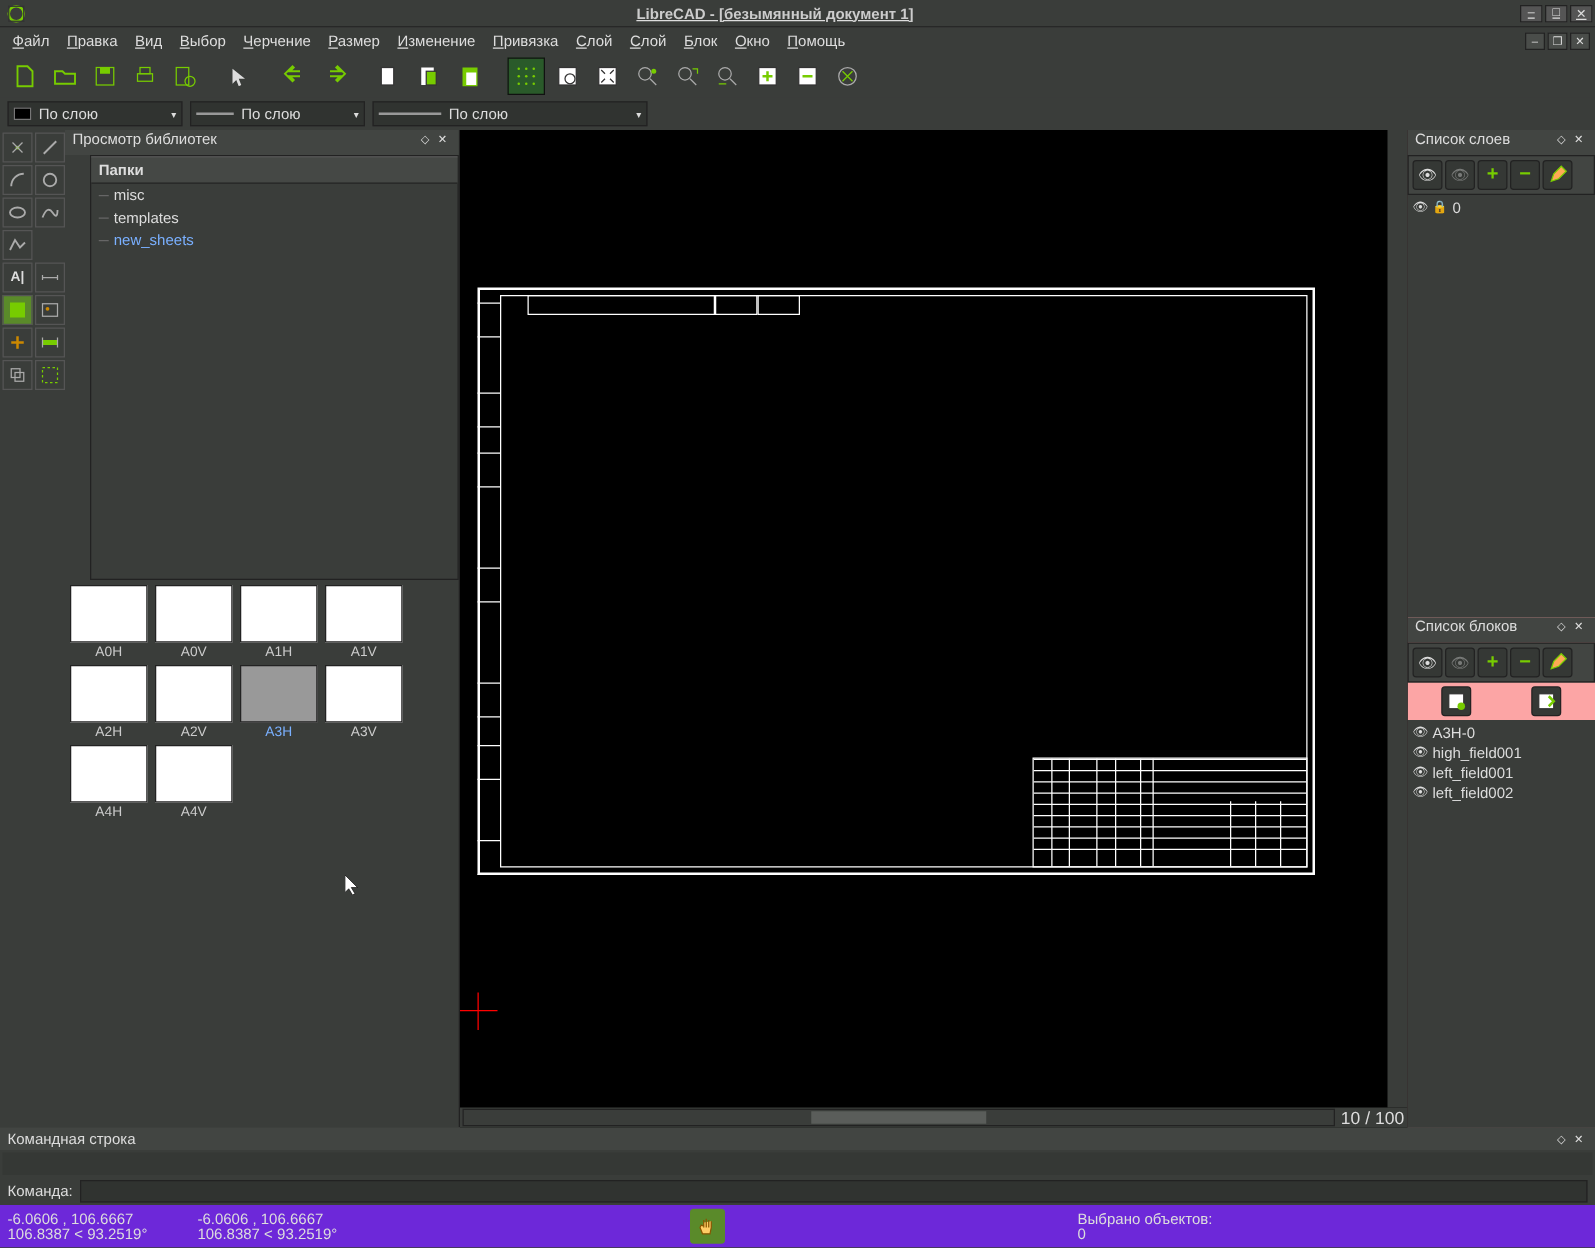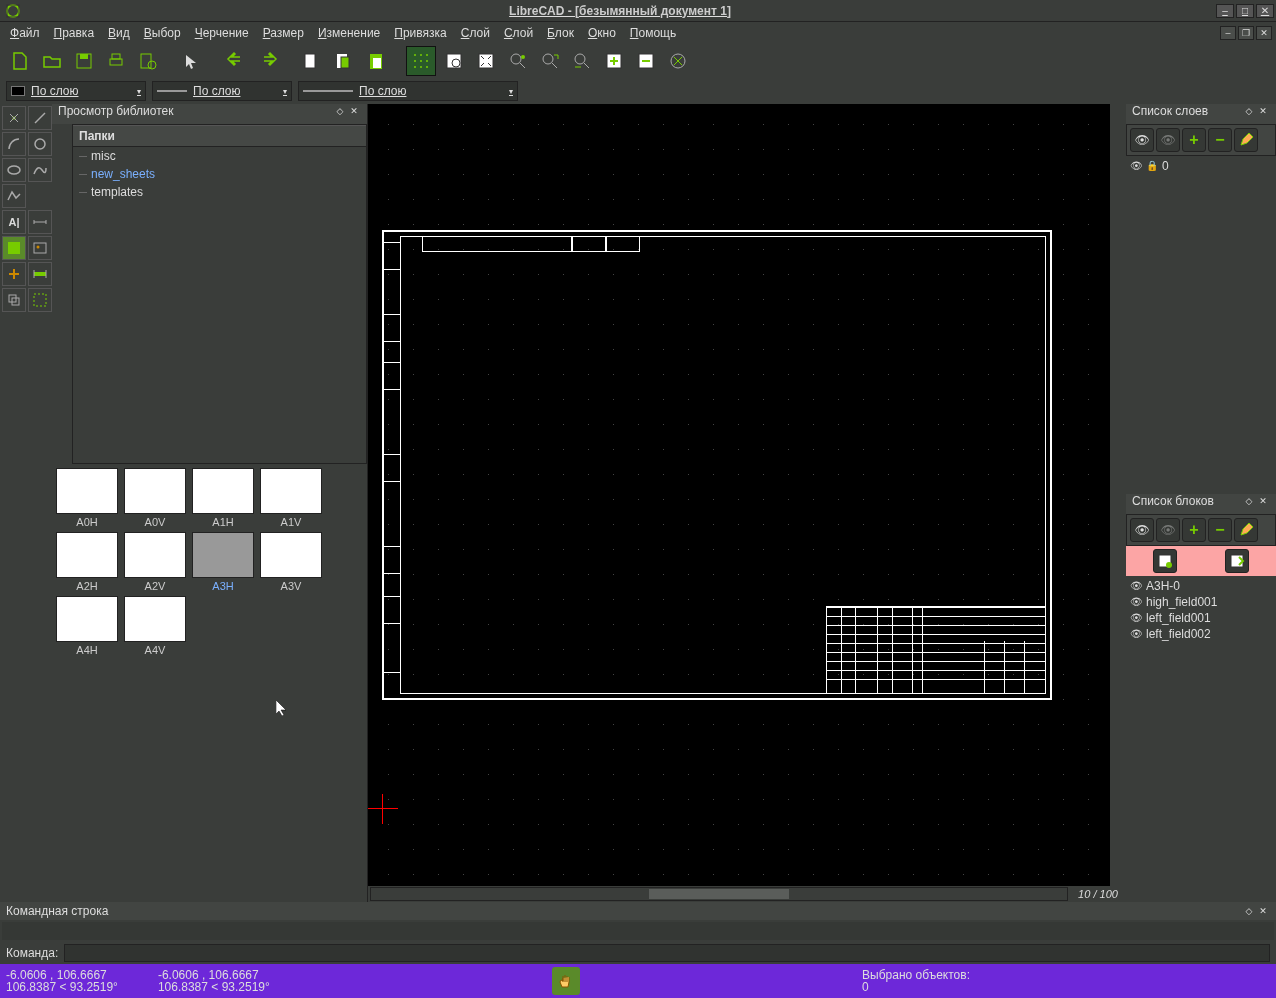--- a/index.html
+++ b/index.html
@@ -20,21 +20,21 @@
 .mdi-btn { width:16px;height:14px;background:#4a4d4a;border:1px solid #222;display:flex;align-items:center;justify-content:center;font-size:9px;cursor:pointer;}
 
 
 .toolbar { background: #3a3d3a; height: 34px; display: flex; align-items: center; padding: 0 6px; gap: 4px; }
 .tb-sep { width: 8px; }
 .tb-btn { width: 28px; height: 28px; display:flex;align-items:center;justify-content:center;cursor:pointer;border-radius:2px;}
 .tb-grid { width:30px;height:30px;background:#2a5a2a;border:1px solid #111;display:flex;align-items:center;justify-content:center;}
 
 
 .combo-row { background: #3a3d3a; height: 26px; display:flex; align-items:center; padding:0 6px; gap:6px; }
-.combo { background:#303330;border:1px solid #222;height:20px;display:flex;align-items:center;padding:0 4px;gap:6px;cursor:pointer;position:relative;text-decoration:underline;}
+.combo { background:#303330;border:1px solid #222;height:20px;display:flex;align-items:center;padding:0 4px;gap:6px;cursor:pointer;position:relative;}
 .combo-swatch { width:14px;height:10px;background:#000;border:1px solid #777;}
 .combo-line { width:50px;height:2px;background:#999;}
 .combo-arrow { margin-left:auto;font-size:8px;}
 .combo.w1{width:140px;} .combo.w2{width:140px;} .combo.w3{width:220px;}
 
 
 .main { flex:1; display:flex; overflow:hidden; }
 
 
 .tools-left { width:52px; background:#3a3d3a; padding:2px; display:grid; grid-template-columns:repeat(2,24px); gap:2px; align-content:start;}
@@ -72,21 +72,21 @@
 .mark { position:absolute; left:0; right:0; height:28px; border-top:1px solid #fff;border-bottom:1px solid #fff;}
 .sheet-top-blocks { position:absolute; left:40px; top:6px; height:16px; width:218px;}
 .sheet-top-blocks div{position:absolute;top:0;bottom:0;border:1px solid #fff;}
 .title-block { position:absolute; right:6px; bottom:6px; width:220px; height:88px; border:1px solid #fff;}
 .title-block .row { border-top:1px solid #fff; height:9px;}
 .title-block .vline { position:absolute; top:0;bottom:0;width:1px;background:#fff;}
 .scroll-h { height:16px; background:#3a3d3a; display:flex; align-items:center;}
 .scroll-h-track { flex:1; height:14px; background:#3a3d3a; border:1px solid #222; margin:0 2px; position:relative;}
 .scroll-h-thumb { position:absolute; left:40%; width:20%; top:1px;bottom:1px; background:#5a5d5a;}
 .scroll-v { position:absolute; right:0; top:0; bottom:16px; width:16px; background:#3a3d3a;}
-.zoom-label { width:56px; text-align:center; font-size:11px;font-style:italic;}
+.zoom-label { width:56px; text-align:center; font-size:14px;}
 
 
 .right-panels { width:150px; background:#fca5a5; display:flex; flex-direction:column;}
 .layer-panel, .block-panel { display:flex; flex-direction:column; }
 .layer-panel { height:390px;}
 .layer-toolbar { display:flex; gap:2px; padding:3px; background:#424542;border:1px solid #222;}
 .lay-btn { width:24px;height:24px;background:#353835;border:1px solid #222;border-radius:3px;display:flex;align-items:center;justify-content:center;cursor:pointer;}
 .layer-list { flex:1; background:#3a3d3a; padding:2px;}
 .layer-item, .block-item { display:flex; align-items:center; gap:4px; padding:1px 2px; cursor:pointer;font-size:12px;}
 .layer-icon { width:12px;height:12px;font-size:10px;}
@@ -384,22 +384,22 @@
 
   <div class="library-panel">
     <div class="panel-title">
       <span class="panel-title-text">Просмотр библиотек</span>
       <span class="panel-btn">◇</span>
       <span class="panel-btn">✕</span>
     </div>
     <div class="folder-tree" style="height:340px;margin-left:20px;">
       <div class="tree-header">Папки</div>
       <div class="tree-item">misc</div>
+      <div class="tree-item">templates</div>
       <div class="tree-item selected">new_sheets</div>
-      <div class="tree-item">templates</div>
     </div>
     <div class="thumbs">
       <div class="thumb">
           <div class="thumb-img"></div>
           <div class="thumb-label">A0H</div>
         </div>
       <div class="thumb">
           <div class="thumb-img"></div>
           <div class="thumb-label">A0V</div>
         </div>

